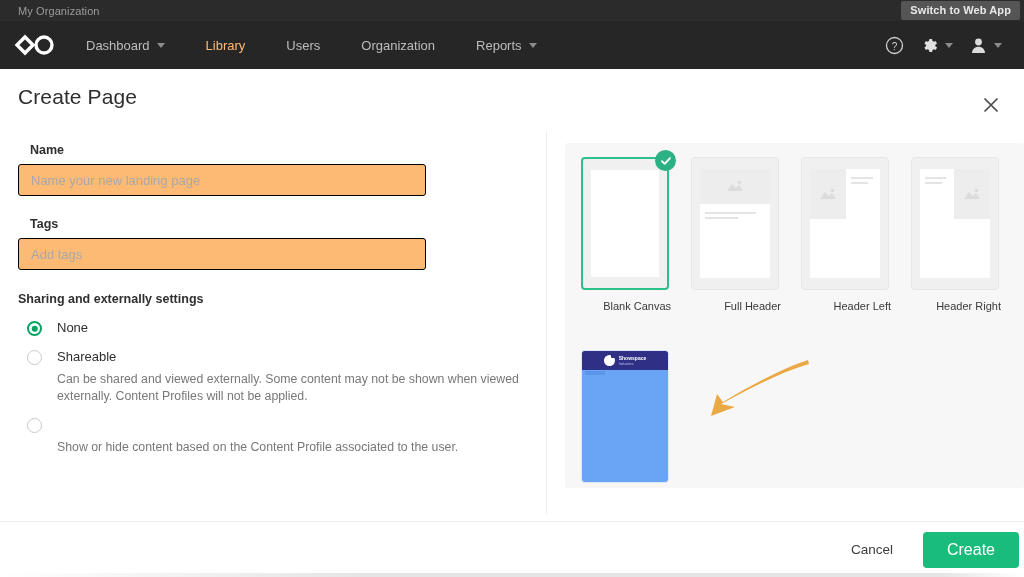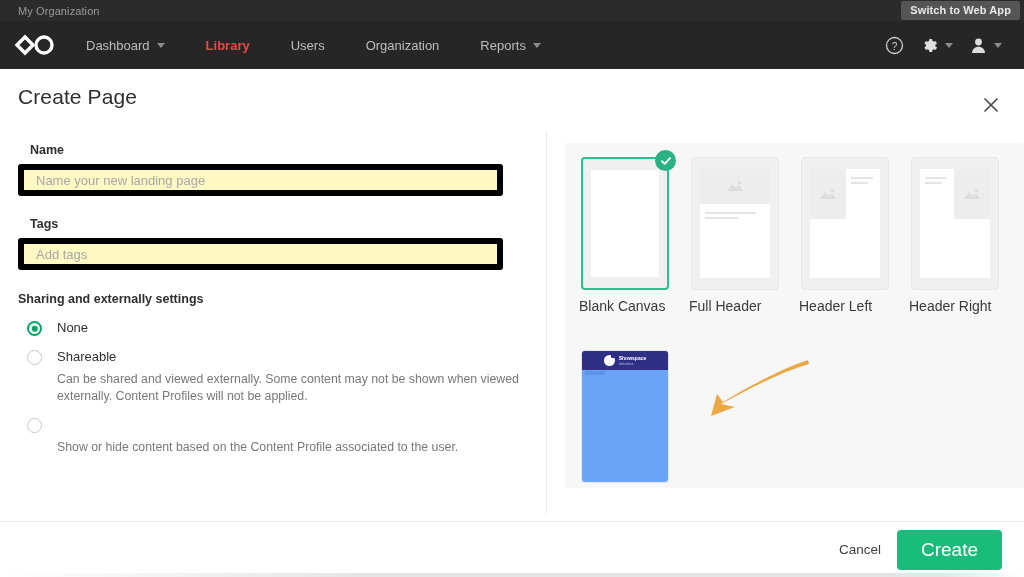--- a/index.html
+++ b/index.html
@@ -29,21 +29,21 @@
     height:48px; background:#262626; width:100%;
     display:flex; align-items:center; padding:0 14px 0 14px;
     position:relative;
   }
   .logo{ width:42px; height:24px; margin-right:18px; display:flex; align-items:center; }
   .navitems{ display:flex; align-items:center; gap:17px; }
   .navitem{
     color:#bdbdbd; font-size:13px; padding:6px 12px; display:flex; align-items:center; gap:7px;
     white-space:nowrap;
   }
-  .navitem.active{ color:#ef4444; font-weight:bold; }
+  .navitem.active{ color:#fdba74; font-weight:normal; }
   .caret{
     width:0;height:0;border-left:4.5px solid transparent;border-right:4.5px solid transparent;
     border-top:5px solid #8c8c8c; display:inline-block;
   }
   .nav-right{ margin-left:auto; display:flex; align-items:center; gap:16px; padding-right:8px;}
   .icobtn{ display:flex; align-items:center; gap:6px; }
 
   
   .modal{ position:absolute; top:69px; left:0; right:0; bottom:0; background:#fff; }
   .modal-head{ position:relative; height:62px; }
@@ -54,23 +54,23 @@
     position:absolute; right:22px; top:25px; width:22px; height:22px;
     display:flex; align-items:center; justify-content:center; cursor:pointer;
   }
 
   .body-split{ display:flex; height:383px; }
 
   
   .left-pane{ width:547px; padding:12px 18px 0 18px; border-right:1px solid #ededed; }
   .field-label{ font-size:12.5px; font-weight:bold; color:#2f2f2f; margin-bottom:7px;margin-left:12px; }
   .text-input{
-    width:485px; height:32px; border:6px solid #000000; border-radius:3px;
+    width:408px; height:32px; border:1px solid #000000; border-radius:3px;
     padding:0 12px; font-size:13px; color:#3a3a3a; outline:none;
-    font-family:"Liberation Sans", sans-serif; background:#fef9c3;
+    font-family:"Liberation Sans", sans-serif; background:#fdba74;
   }
   .text-input::placeholder{ color:#a8a8a8; }
   .gap-20{ height:21px; }
   .section-title{ font-size:12.5px; font-weight:bold; color:#2f2f2f; margin:22px 0 14px 0; }
 
   .radio-row{ display:flex; align-items:flex-start; margin-bottom:6px; }
   .radio{
     width:15px;height:15px;border-radius:50%;border:1.6px solid #c9c9c9;
     margin:1px 15px 0 9px; flex:0 0 auto; background:#fff;
   }
@@ -101,21 +101,21 @@
     width:88px; height:133px; background:#f0f0f0; border:1px solid #e6e6e6;
     border-radius:4px; position:relative; padding:11px 8px;
   }
   .tpl-thumb.selected{ border:2px solid #2ec08a; background:#f0f0f0; }
   .tpl-inner{ width:100%; height:100%; background:#ffffff; }
   .tick{
     position:absolute; right:-9px; top:-9px; width:21px; height:21px; border-radius:50%;
     background:#2bb183; display:flex; align-items:center; justify-content:center;
   }
   .tpl-caption{
-    font-size:14px; color:#3a3a3a; text-align:left; margin-top:9px; line-height:15px;
+    font-size:11px; color:#3a3a3a; text-align:right; margin-top:9px; line-height:15px;
     width:92px; margin-left:-2px;
   }
 
   
   .sk-row{ display:flex; height:46%; }
   .sk-img{ background:#ededed; display:flex; align-items:center; justify-content:center; }
   .sk-white{ background:#fff; }
   .sk-lines{ padding:8px 5px; }
   .sk-line{ height:2px; background:#e4e4e4; margin-bottom:3px; }
 
@@ -137,28 +137,28 @@
   .brand-sub{ color:#b9bde8; font-size:3.4px; font-weight:normal; display:block; }
   .tpl-blue-strip{ height:4px; background:#5b95ea; width:20px; margin:1px 0 0 3px;}
 
   
   .arrow-wrap{ position:absolute; left:100px; top:8px; pointer-events:none; }
 
   
   .footer{
     position:absolute; left:0; right:0; bottom:0; height:56px; background:#fff;
     border-top:1px solid #ececec; display:flex; align-items:center; justify-content:flex-end;
-    padding-right:22px; gap:10px;
+    padding-right:5px; gap:24px;
   }
   .btn-cancel{
     font-size:13.5px; color:#3d3d3d; background:none; border:none; cursor:pointer;
     font-family:"Liberation Sans", sans-serif; padding:8px 6px;
   }
   .btn-create{
-    background:#1abc7b; color:#fff; font-size:19px; border:none; border-radius:4px;
+    background:#1abc7b; color:#fff; font-size:16px; border:none; border-radius:4px;
     padding:9px 24px; cursor:pointer; font-family:"Liberation Sans", sans-serif;
   }
   .page-shadow{
     position:absolute; left:0; right:0; bottom:0; height:4px;
     background:linear-gradient(to right,rgba(0,0,0,0) 0%,rgba(0,0,0,.10) 35%,rgba(0,0,0,.10) 92%,rgba(0,0,0,0) 100%);
   }
 </style>
 </head>
 <body>
 

